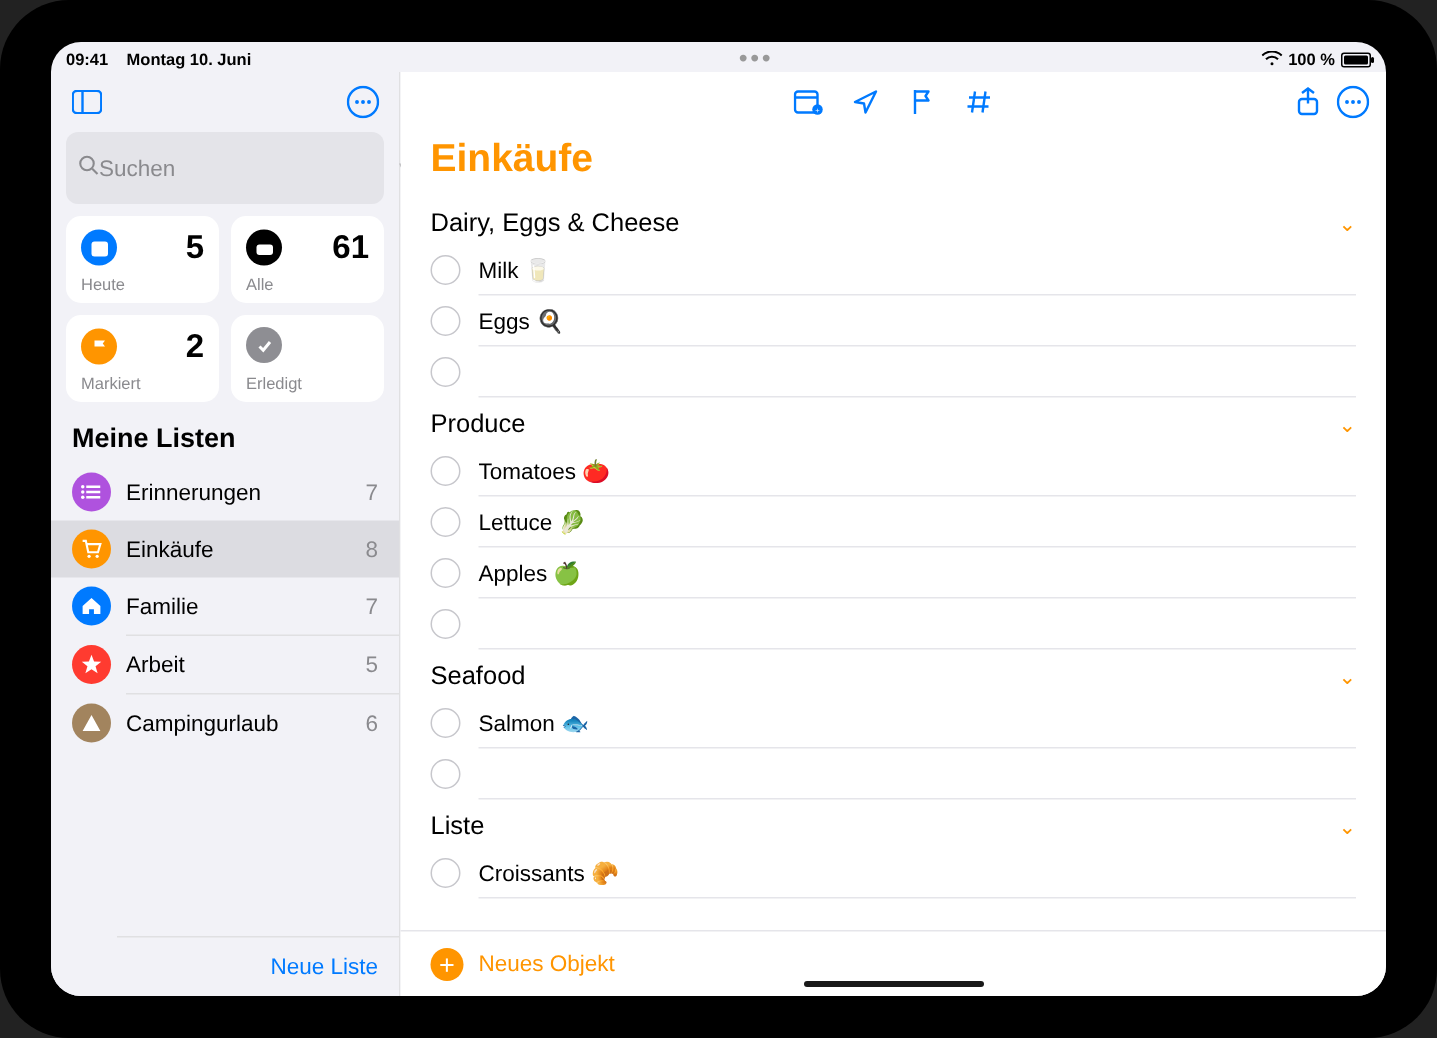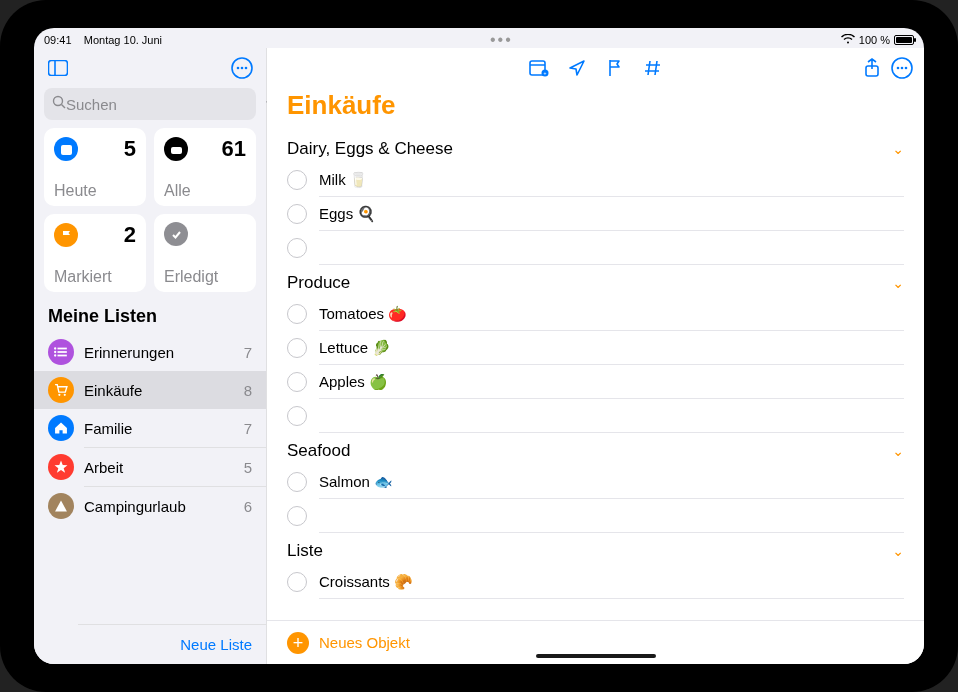--- a/index.html
+++ b/index.html
@@ -1,39 +1,39 @@
 <!DOCTYPE html>
 <html><head>
 <meta charset="utf-8">
 <style>
   * { box-sizing: border-box; margin: 0; padding: 0; font-family: -apple-system, "Helvetica Neue", Arial, sans-serif; }
   body { width: 958px; height: 692px; background: #222; display: flex; align-items: center; justify-content: center; }
   .device { width: 958px; height: 692px; background: #000; border-radius: 46px; padding: 28px 34px; position: relative; }
   .screen { width: 100%; height: 100%; background: #f2f2f7; border-radius: 20px; overflow: hidden; display: flex; flex-direction: column; }
-  .statusbar { height: 20px; display: flex; align-items: center; font-size: 11px; font-weight: 400; color:#000; padding: 4px 10px 0 10px; }
+  .statusbar { height: 20px; display: flex; align-items: center; font-size: 11px; font-weight: 700; color:#000; padding: 4px 10px 0 10px; }
   .statusbar .sb-left { flex: 0 0 auto; }
   .statusbar .sb-center { flex: 1; text-align: center; font-size: 16px; color:#999; letter-spacing:2px; }
   .statusbar .sb-right { flex: 0 0 auto; display:flex; align-items:center; gap:4px; }
   .battery { display:inline-block; width:20px; height:10px; border:1px solid #000; border-radius:2px; position:relative; }
   .battery::after { content:""; position:absolute; right:-3px; top:2px; width:2px; height:4px; background:#000; border-radius:1px;}
   .battery-fill { position:absolute; left:1px; top:1px; bottom:1px; right:1px; background:#000; border-radius:1px;}
   .content { flex:1; display:flex; overflow:hidden; }
 
   .sidebar { width: 233px; background:#f2f2f7; display:flex; flex-direction:column; border-right:1px solid #e0e0e2; }
   .sb-toolbar { height:40px; display:flex; align-items:center; justify-content:space-between; padding:0 10px; }
   .ic-btn { width:28px; height:28px; display:flex; align-items:center; justify-content:center; color:#007aff; border-radius:6px; }
-  .search-wrap { margin: 0 10px 8px 10px; background:#e4e4e9; height:32px; border-radius:8px; display:flex; align-items:center; padding:0 8px; color:#8a8a8e; }
+  .search-wrap { margin: 0 10px 8px 10px; background:#e4e4e9; height:48px; border-radius:8px; display:flex; align-items:center; padding:0 8px; color:#8a8a8e; }
   .search-wrap input { flex:1; border:none; background:transparent; outline:none; font-size:15px; color:#000;}
   .search-wrap input::placeholder { color:#8a8a8e; }
   .smart-grid { display:grid; grid-template-columns:1fr 1fr; gap:8px; padding:0 10px; }
   .smart-card { background:#fff; border-radius:10px; padding:8px 10px 6px 10px; min-height:58px; display:flex; flex-direction:column; justify-content:space-between; }
   .smart-top { display:flex; align-items:center; justify-content:space-between; }
   .smart-icon { width:24px; height:24px; border-radius:12px; display:flex; align-items:center; justify-content:center; font-size:13px; color:#fff; }
   .smart-count { font-size:22px; font-weight:700; color:#000; }
-  .smart-label { font-size:16px; color:#8a8a8e; font-weight:500; margin-top:20px;}
+  .smart-label { font-size:11px; color:#8a8a8e; font-weight:500; margin-top:6px;}
 
   .lists-header { font-size:18px; font-weight:700; color:#000; padding:14px 14px 6px 14px;}
   .lists { flex:1; overflow:auto; }
   .list-row { display:flex; align-items:center; height:38px; padding:0 14px; gap:10px; }
   .list-row.selected { background:#dcdce1; }
   .list-icon { width:26px; height:26px; border-radius:13px; display:flex; align-items:center; justify-content:center; flex:0 0 26px; }
   .list-icon svg { width:14px; height:14px; fill:#fff; }
   .list-name { flex:1; font-size:15px; color:#000; }
   .list-count { font-size:15px; color:#8a8a8e; }
   .list-sep { height:1px; background:#e0e0e2; margin-left:50px; }

